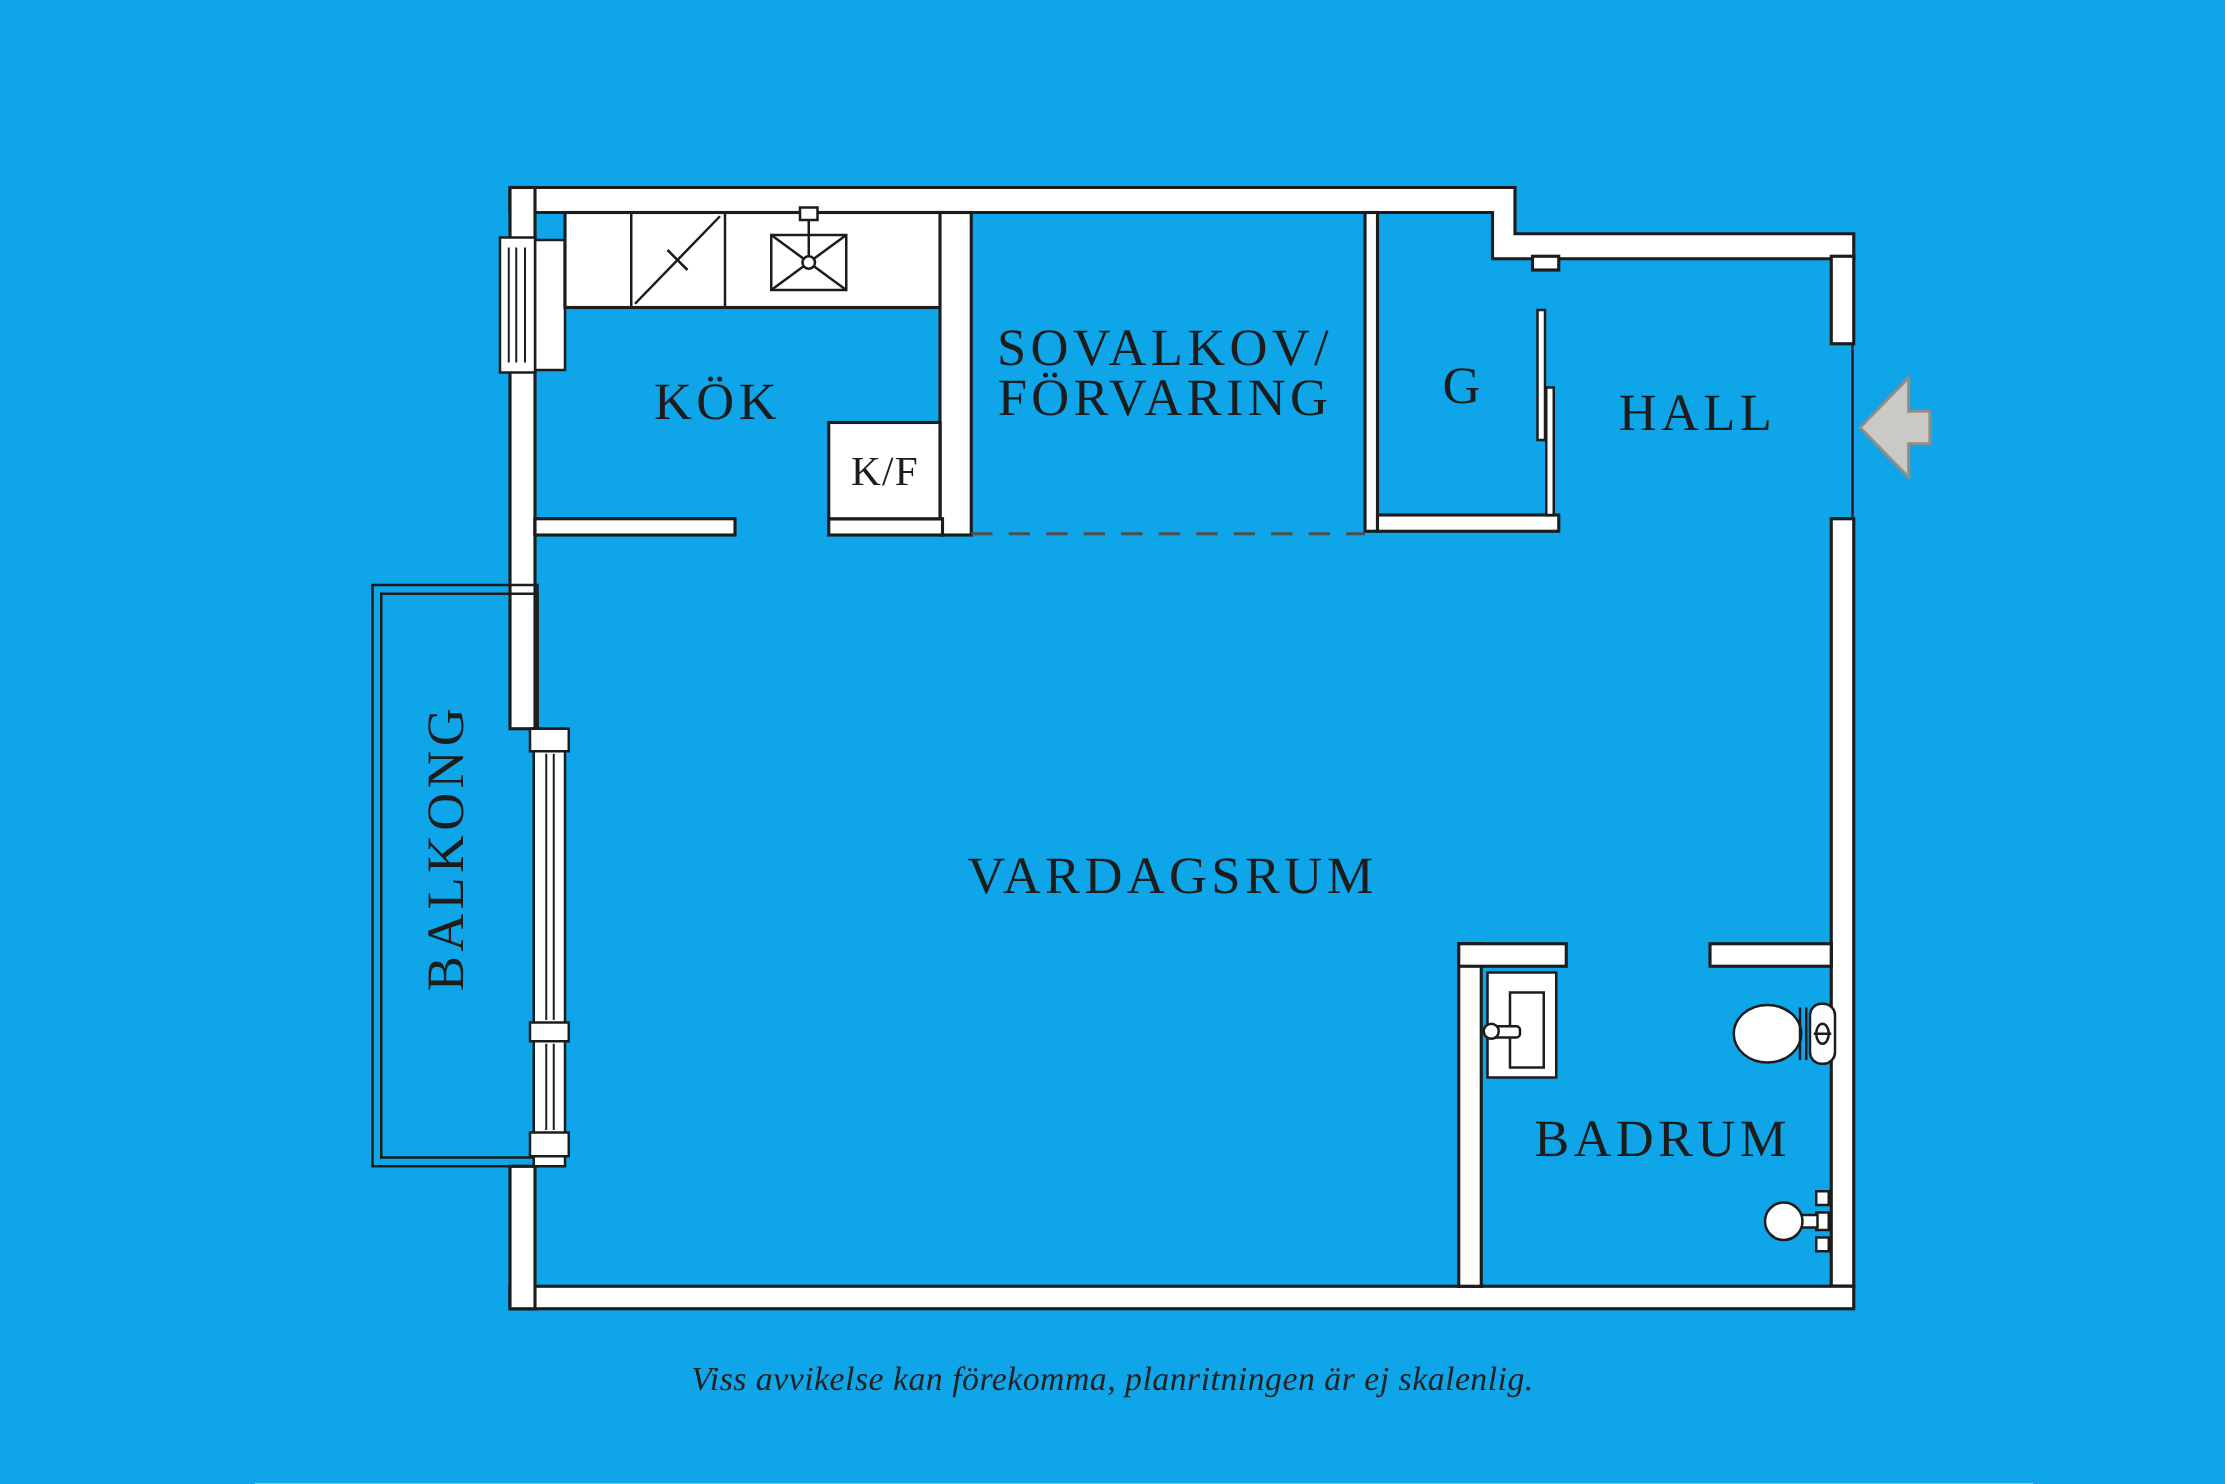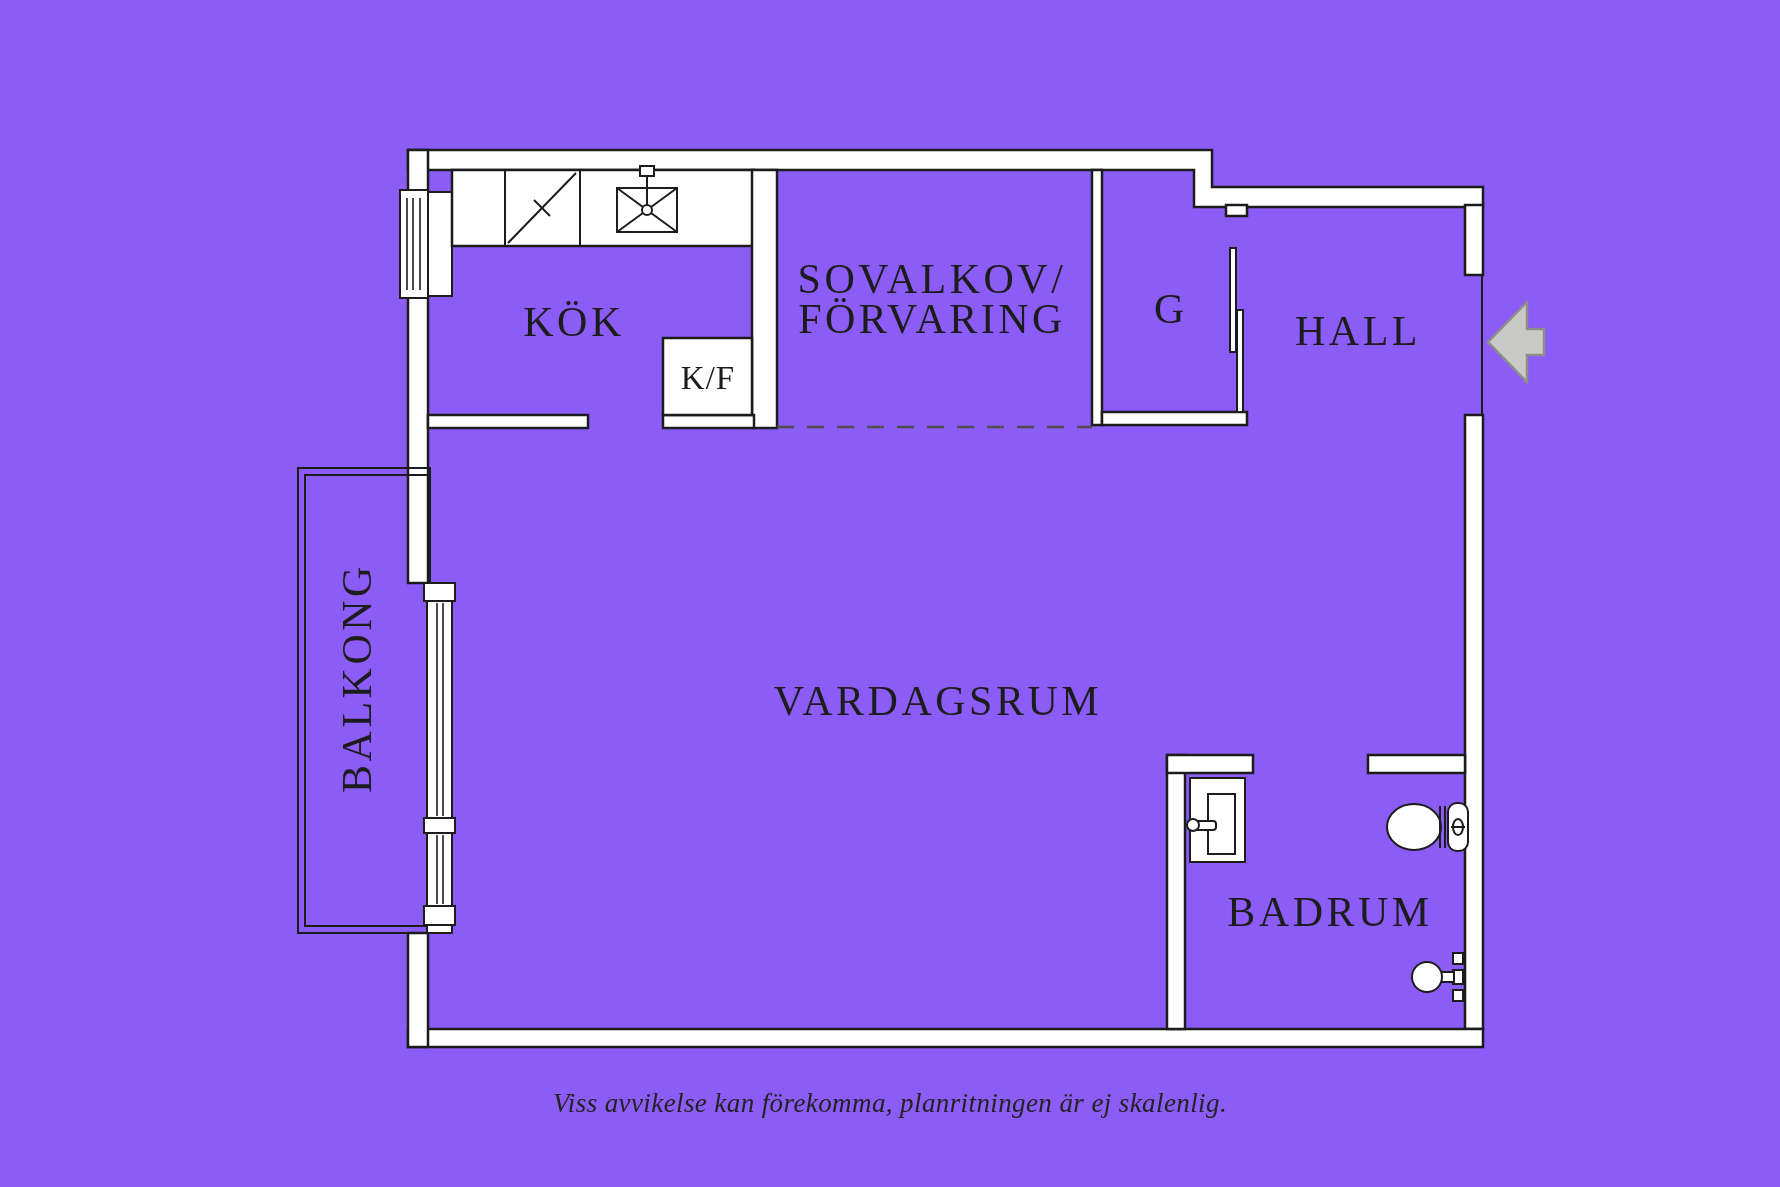--- a/index.html
+++ b/index.html
@@ -1,17 +1,17 @@
 <!DOCTYPE html>
 <html style="--line: #1c1c1c;"><head>
 <meta charset="utf-8">
 <style>
   :root { --line:#1c1c1c; }
   html,body { margin:0; padding:0; background:#ffffff; }
-  .stage { position:relative; width:1780px; height:1187px; background:#8b5cf6; margin:0 auto; overflow:hidden; }
+  .stage { position:relative; width:1780px; height:1187px; background:#0ea5e9; margin:0 auto; overflow:hidden; }
   svg { display:block; }
   .wall    { fill:#ffffff; stroke:var(--line); stroke-width:2.5; stroke-linejoin:miter; }
   .thinln  { fill:none;    stroke:var(--line); stroke-width:2;   }
   .fixbox  { fill:#ffffff; stroke:var(--line); stroke-width:2;   }
   .fixline { fill:none;    stroke:var(--line); stroke-width:2;   }
   .glass   { fill:none;    stroke:var(--line); stroke-width:1.6; }
   .dash    { fill:none; stroke:#4d4d4d; stroke-width:2.4; stroke-dasharray:17 13; }
   .room-label { font-family:"Liberation Serif","DejaVu Serif",serif; font-size:42px;
                 letter-spacing:3.5px; fill:var(--line); }
   .small-label { font-size:33px; letter-spacing:1px; }

